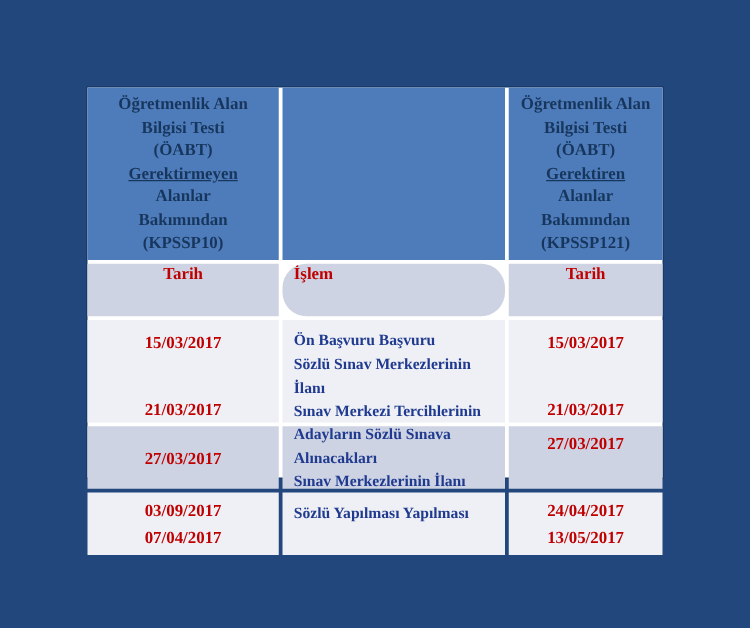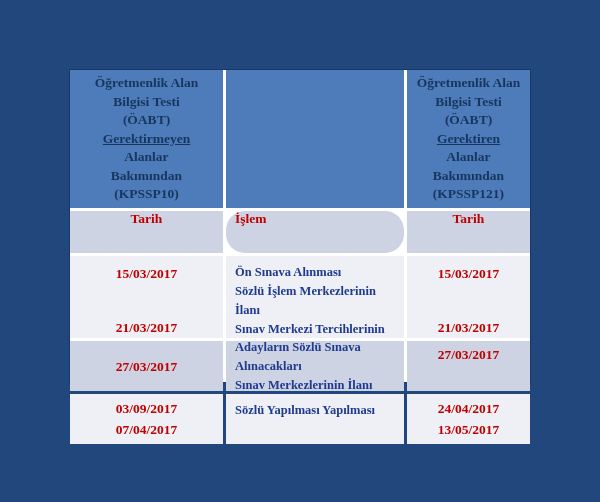--- a/index.html
+++ b/index.html
@@ -106,22 +106,22 @@
     </div>
     <div class="cell subhdr center">
       <span>Tarih</span>
     </div>
 
     <div class="cell row-light date-cell v-top">
       <div>15/03/2017</div>
       <div>21/03/2017</div>
     </div>
     <div class="cell row-light proc-cell v-top">
-      <div>Ön Sınava Alınması</div>
-      <div>Sözlü İşlem Merkezlerinin İlanı</div>
+      <div>Ön Başvuru Başvuru</div>
+      <div>Sözlü Sınav Merkezlerinin İlanı</div>
       <div>Sınav Merkezi Tercihlerinin Alınması</div>
     </div>
     <div class="cell row-light date-cell v-top">
       <div>15/03/2017</div>
       <div>21/03/2017</div>
     </div>
 
     <div class="cell row-shaded date-cell v-center">
       <div>27/03/2017</div>
     </div>

